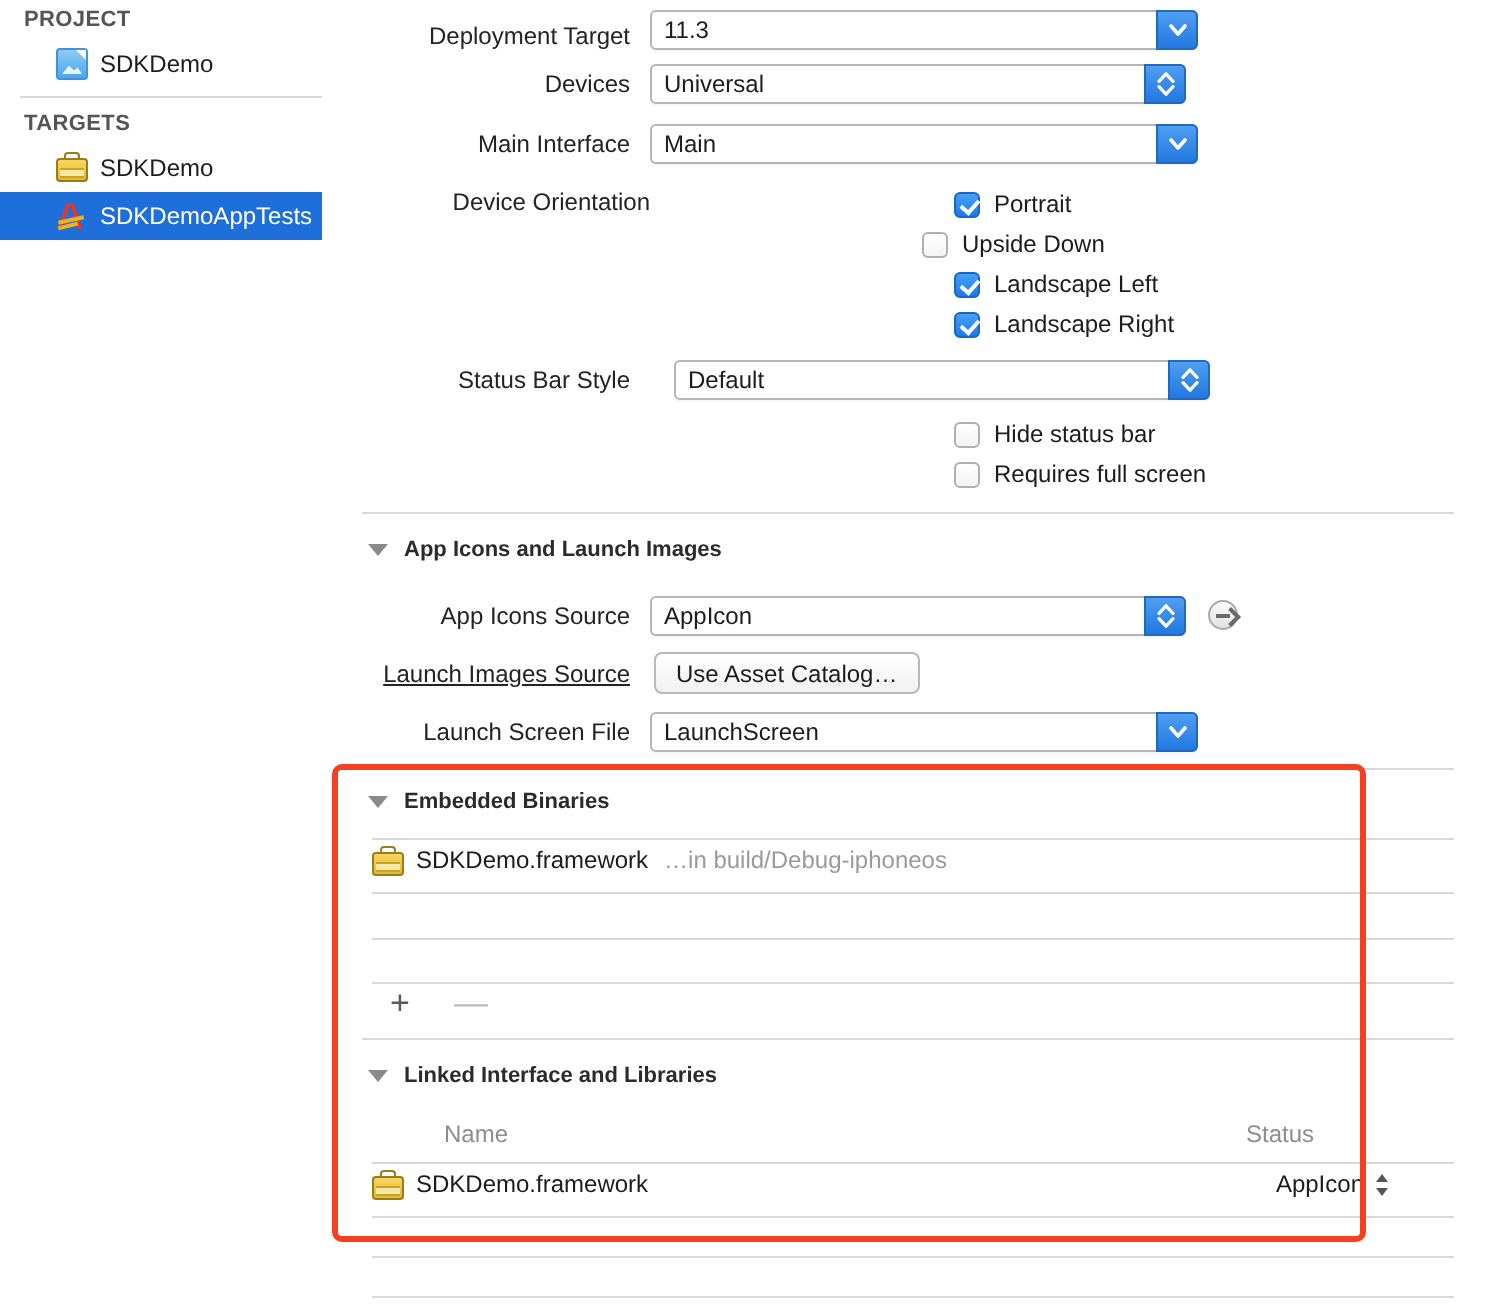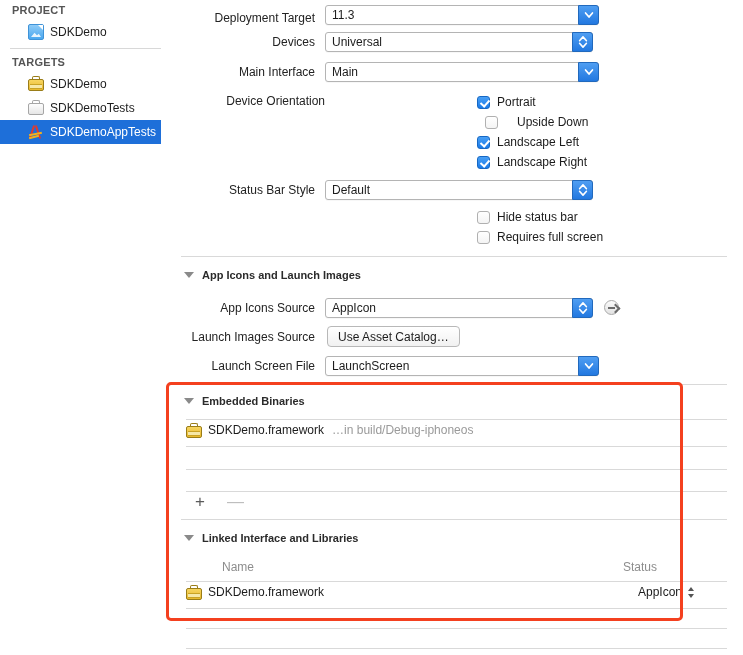--- a/index.html
+++ b/index.html
@@ -155,27 +155,20 @@
     <div class="side-header">TARGETS</div>
 
     <div class="side-row">
       <span class="side-ico ico-box">
         <span class="lid"></span>
           <span class="body"></span>
       </span>
       <span>SDKDemo</span>
     </div>
 
-    <div class="side-row">
-      <span class="side-ico ico-box gray">
-        <span class="lid"></span>
-          <span class="body"></span>
-      </span>
-      <span>SDKDemoTests</span>
-    </div>
 
     <div class="side-row selected">
       <span class="side-ico ico-xc">
         <span class="a1"></span>
           <span class="a2"></span>
           <span class="bar"></span>
           <span class="bar2"></span>
       </span>
       <span>SDKDemoAppTests</span>
     </div>
@@ -219,36 +212,36 @@
         </span>
       </div>
     </div>
 
     <div style="position:absolute; left:0; top:94px; width:164px;" class="lbl">Device Orientation</div>
 
     <div class="cbrow" style="position:absolute; left:316px; top:95px;">
       <span class="cb on"></span>
       <span>Portrait</span>
     </div>
-    <div class="cbrow" style="position:absolute; left:324px; top:115px;gap:12px;">
+    <div class="cbrow" style="position:absolute; left:300px; top:115px;">
       <span class="cb"></span>
       <span>Upside Down</span>
     </div>
     <div class="cbrow" style="position:absolute; left:316px; top:135px;">
       <span class="cb on"></span>
       <span>Landscape Left</span>
     </div>
     <div class="cbrow" style="position:absolute; left:316px; top:155px;">
       <span class="cb on"></span>
       <span>Landscape Right</span>
     </div>
 
     <div class="row" style="position:absolute; left:0; top:179px; width:582px; height:21px;">
       <div class="lbl" style="width:154px;">Status Bar Style</div>
-      <div class="field" style="margin-left:10px; width:268px;">
+      <div class="field" style="margin-left:22px; width:268px;">
         <span class="txt">Default</span>
         <span class="btn-blue">
           <svg width="9" height="13" viewBox="0 0 9 13">
             <path d="M1 5.2 L4.5 1.4 L8 5.2" stroke="#fff" stroke-width="1.6" fill="none" stroke-linecap="round" stroke-linejoin="round"></path>
             <path d="M1 7.8 L4.5 11.6 L8 7.8" stroke="#fff" stroke-width="1.6" fill="none" stroke-linecap="round" stroke-linejoin="round"></path>
           </svg>
         </span>
       </div>
     </div>
 
@@ -276,21 +269,21 @@
           <svg width="9" height="13" viewBox="0 0 9 13">
             <path d="M1 5.2 L4.5 1.4 L8 5.2" stroke="#fff" stroke-width="1.6" fill="none" stroke-linecap="round" stroke-linejoin="round"></path>
             <path d="M1 7.8 L4.5 11.6 L8 7.8" stroke="#fff" stroke-width="1.6" fill="none" stroke-linecap="round" stroke-linejoin="round"></path>
           </svg>
         </span>
       </div>
       <span class="circ-arrow" style="margin-left:11px;"></span>
     </div>
 
     <div class="row" style="position:absolute; left:0; top:326px; width:582px; height:21px;">
-      <div class="lbl" style="width:154px;">Launch Images Source</div>
+      <div class="lbl" style="width:154px;text-decoration:underline;">Launch Images Source</div>
       <div class="plain-btn" style="margin-left:12px;">
         <span>Use Asset Catalog…</span>
       </div>
     </div>
 
     <div class="row" style="position:absolute; left:0; top:355px; width:582px; height:21px;">
       <div class="lbl" style="width:154px;">Launch Screen File</div>
       <div class="field" style="margin-left:10px; width:274px;">
         <span class="txt">LaunchScreen</span>
         <span class="btn-blue">

